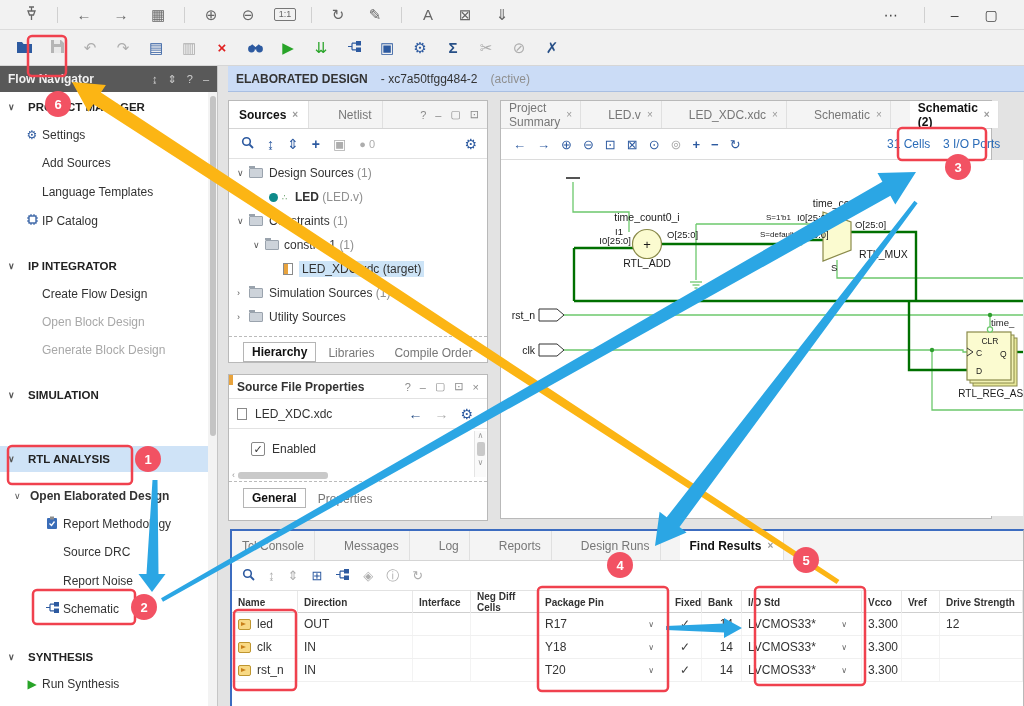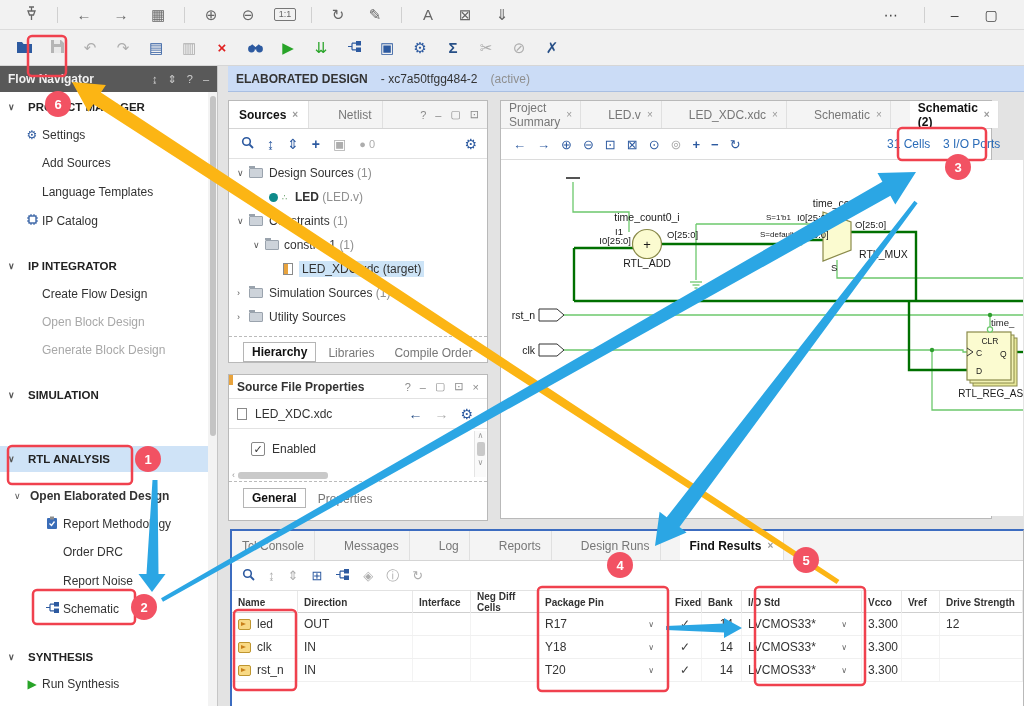--- a/index.html
+++ b/index.html
@@ -242,21 +242,21 @@
       </div>
     <div class="fn-row fn-sub" style="top:445px">
         <span class="iic"><svg width="12" height="14" viewBox="0 0 12 14">
             <rect x="1" y="2" width="10" height="11" rx="1" fill="#3a6db8"></rect>
             <rect x="4" y="0.5" width="4" height="3" fill="#8d8d8d"></rect>
             <path d="M3.5 7.5l2 2 3-4" stroke="#fff" fill="none" stroke-width="1.3"></path>
           </svg></span>
         <span class="lbl">Report Methodology</span>
       </div>
     <div class="fn-row fn-sub" style="top:473px">
-        <span class="lbl">Order DRC</span>
+        <span class="lbl">Source DRC</span>
       </div>
     <div class="fn-row fn-sub" style="top:502px">
         <span class="lbl">Report Noise</span>
       </div>
     <div class="fn-row fn-sub" style="top:530px">
         <span class="iic"><svg width="15" height="13" viewBox="0 0 15 13">
             <rect x="9" y="1" width="5" height="4.5" fill="#2d5aa0"></rect>
             <rect x="9" y="7.5" width="5" height="4.5" fill="#2d5aa0"></rect>
             <path d="M1 6.5 h4 M5 3.2 h4 M5 9.8 h4 M5 3.2 v6.6" stroke="#2d5aa0" stroke-width="1.2" fill="none"></path>
           </svg></span>

